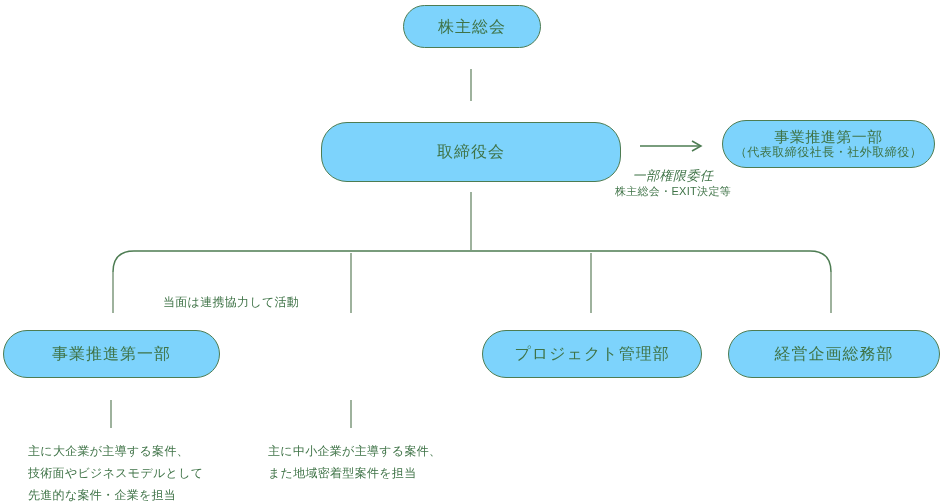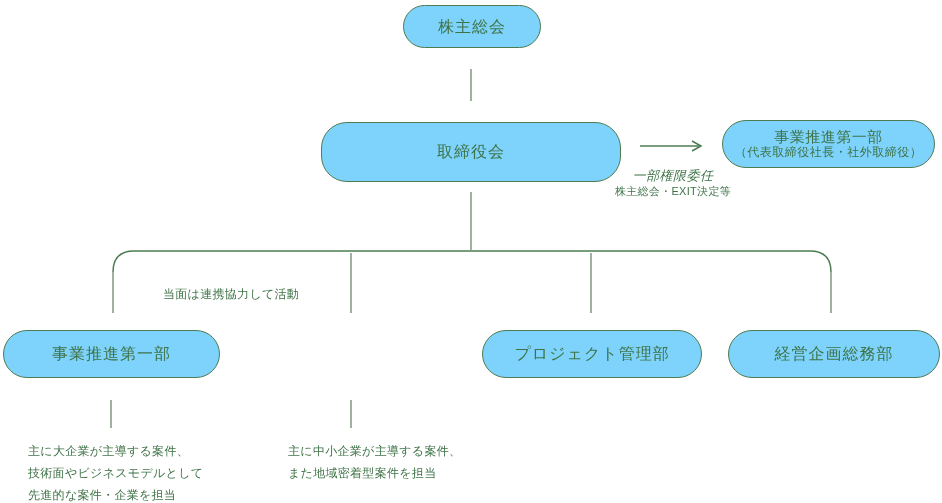--- a/index.html
+++ b/index.html
@@ -25,24 +25,24 @@
   .node-decarb .main { font-size:15px; line-height:1.15; }
   .node-decarb .sub  { font-size:12px; line-height:1.2; }
   .node-dept1 { left:3px;   top:330px; width:217px; height:48px; }
   .node-dept2 { left:247px; top:330px; width:215px; height:48px; }
   .node-dept3 { left:482px; top:330px; width:220px; height:48px; }
   .node-dept4 { left:728px; top:330px; width:212px; height:48px; }
 
   .ann { position:absolute; color:#3f7347; }
   .ann-delegation        { left:598px; top:167px; width:150px; text-align:center; font-size:13px; letter-spacing:0.5px;font-style:italic; }
   .ann-delegation-detail { left:601px; top:184px; width:144px; text-align:center; font-size:11px; letter-spacing:0.3px; }
-  .ann-cooperation       { left:163px; top:286px; font-size:12px; letter-spacing:0.3px; }
+  .ann-cooperation       { left:163px; top:294px; font-size:12px; letter-spacing:0.3px; }
   .note { position:absolute; font-size:12px; line-height:22px; letter-spacing:0.3px; }
   .note-dept1 { left:28px;  top:440px; }
-  .note-dept2 { left:268px; top:440px;margin-left:20px; }
+  .note-dept2 { left:268px; top:440px; }
 </style>
 </head>
 <body>
 
 <div class="canvas">
 
   <svg class="connectors" width="942" height="503" viewBox="0 0 942 503">
 
     <path class="line-light" d="M471 69 V101"></path>
 

